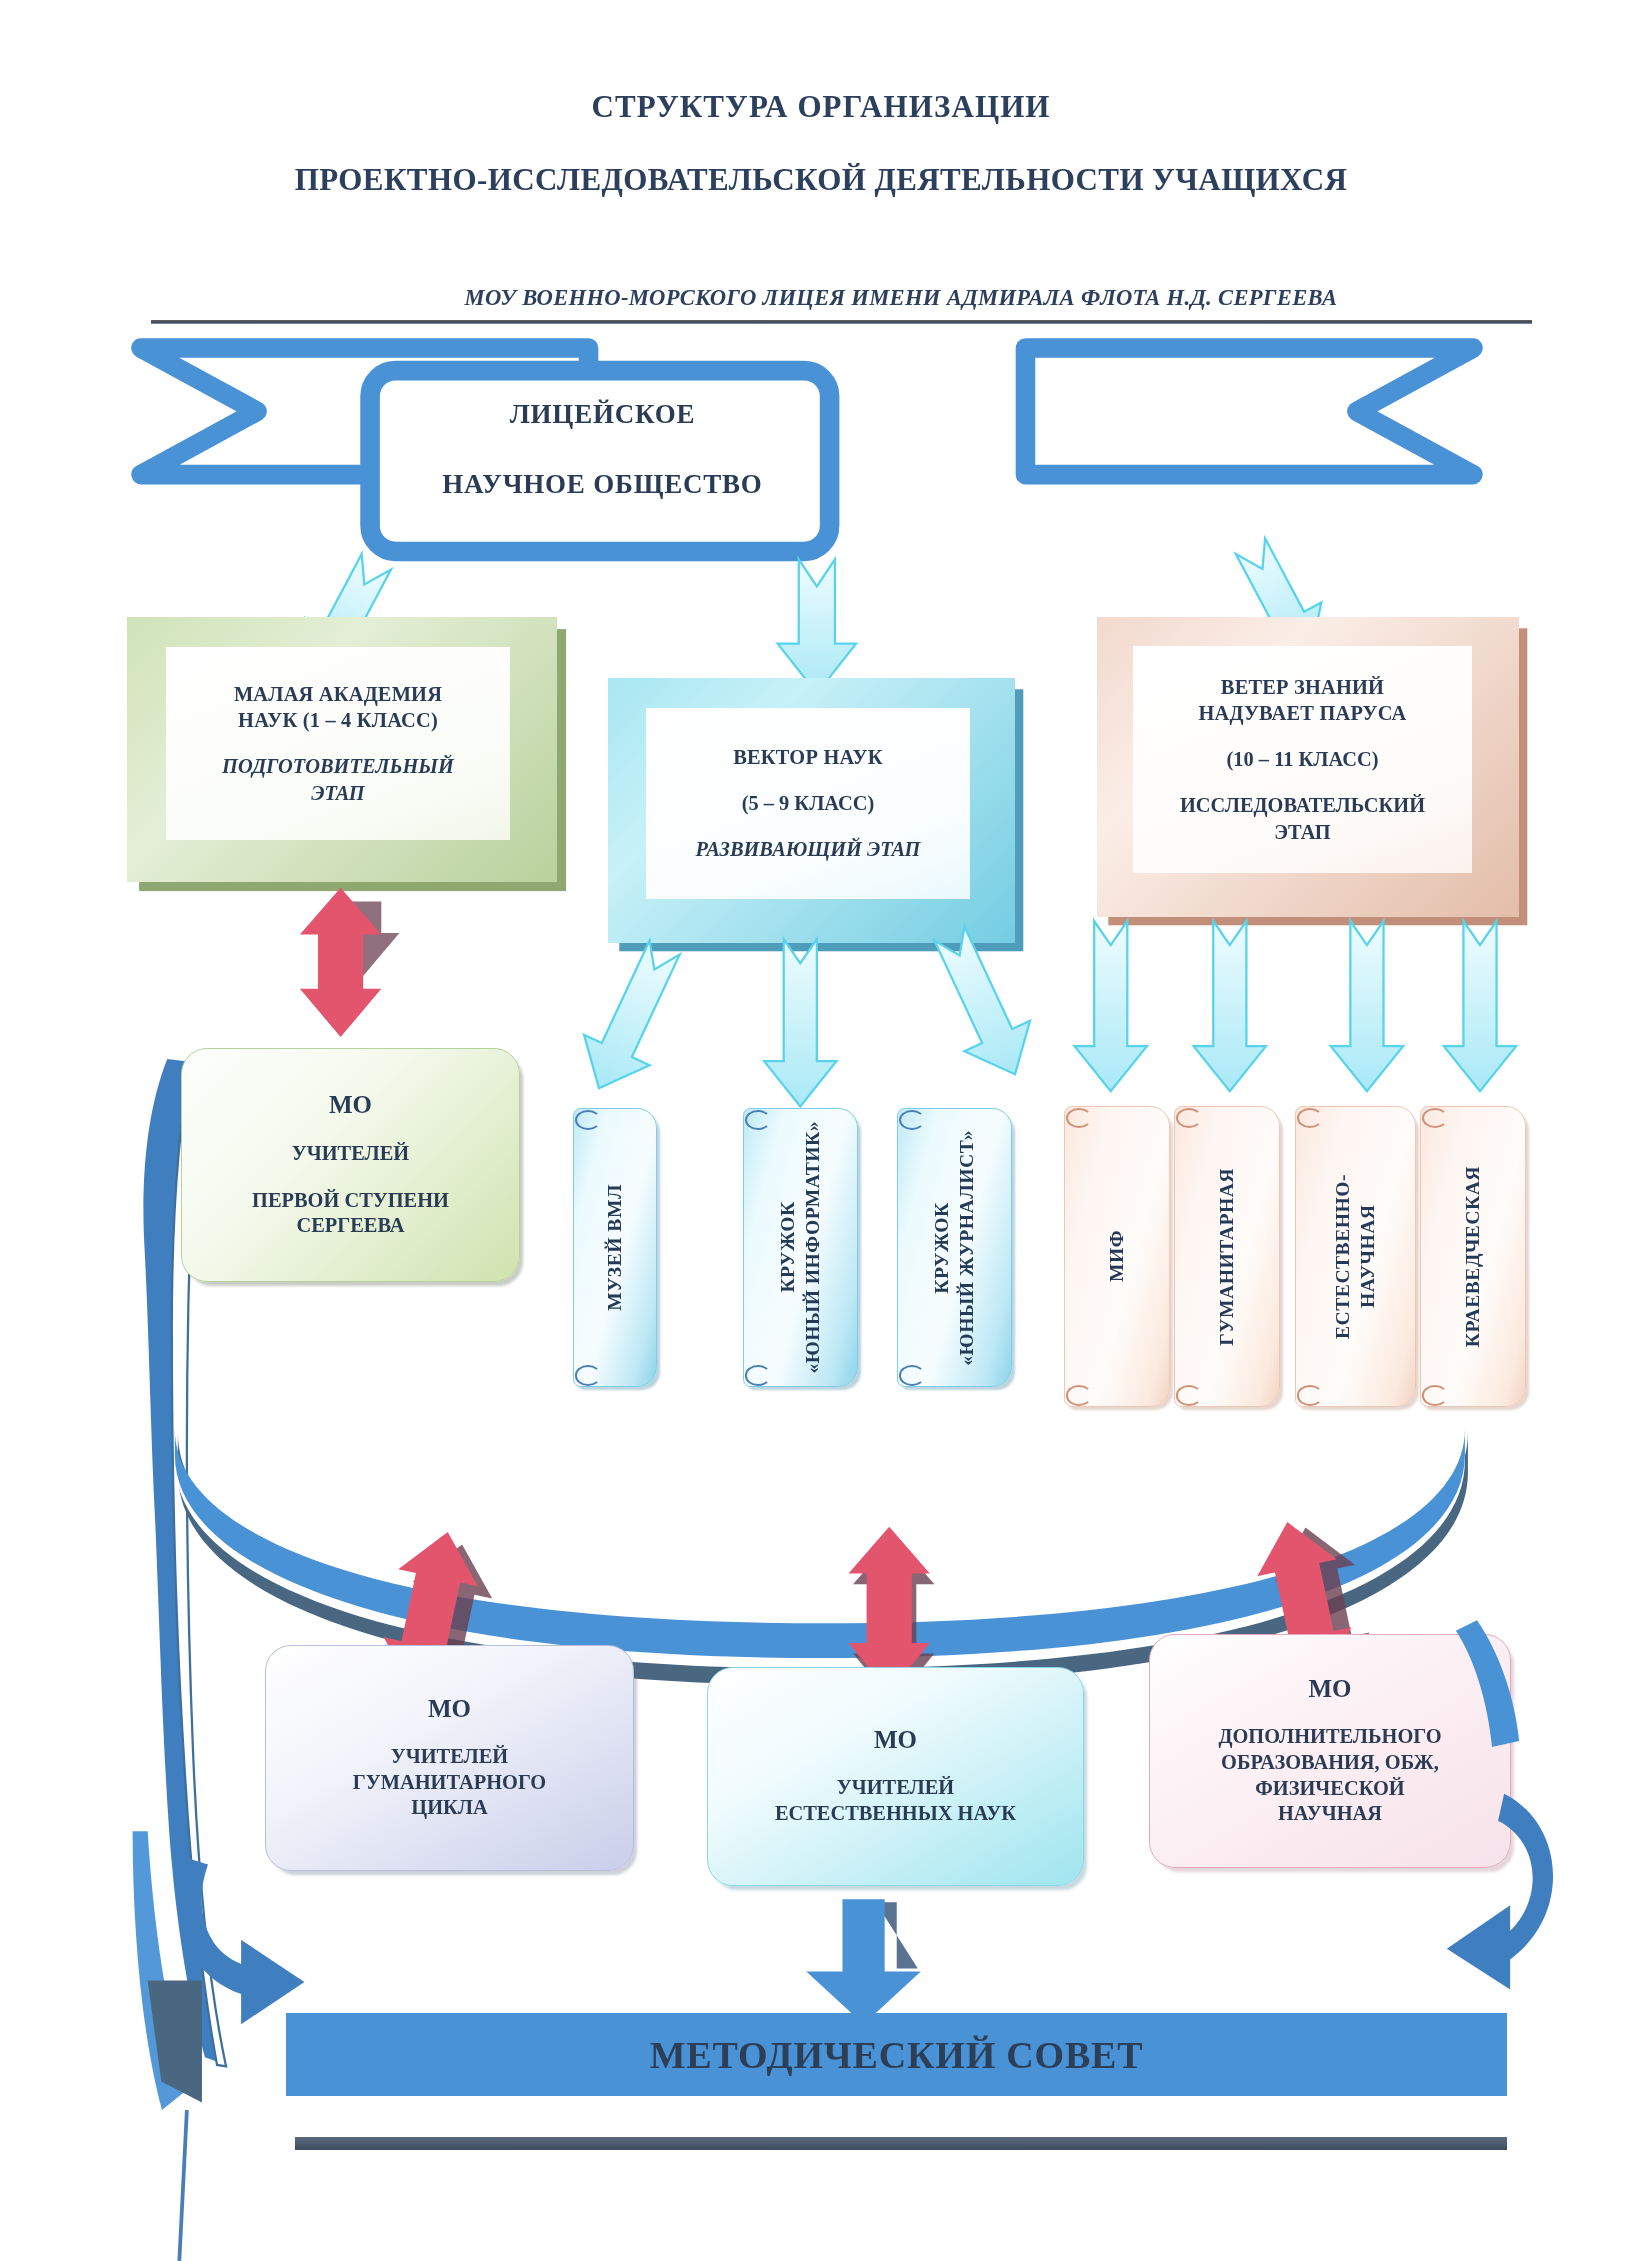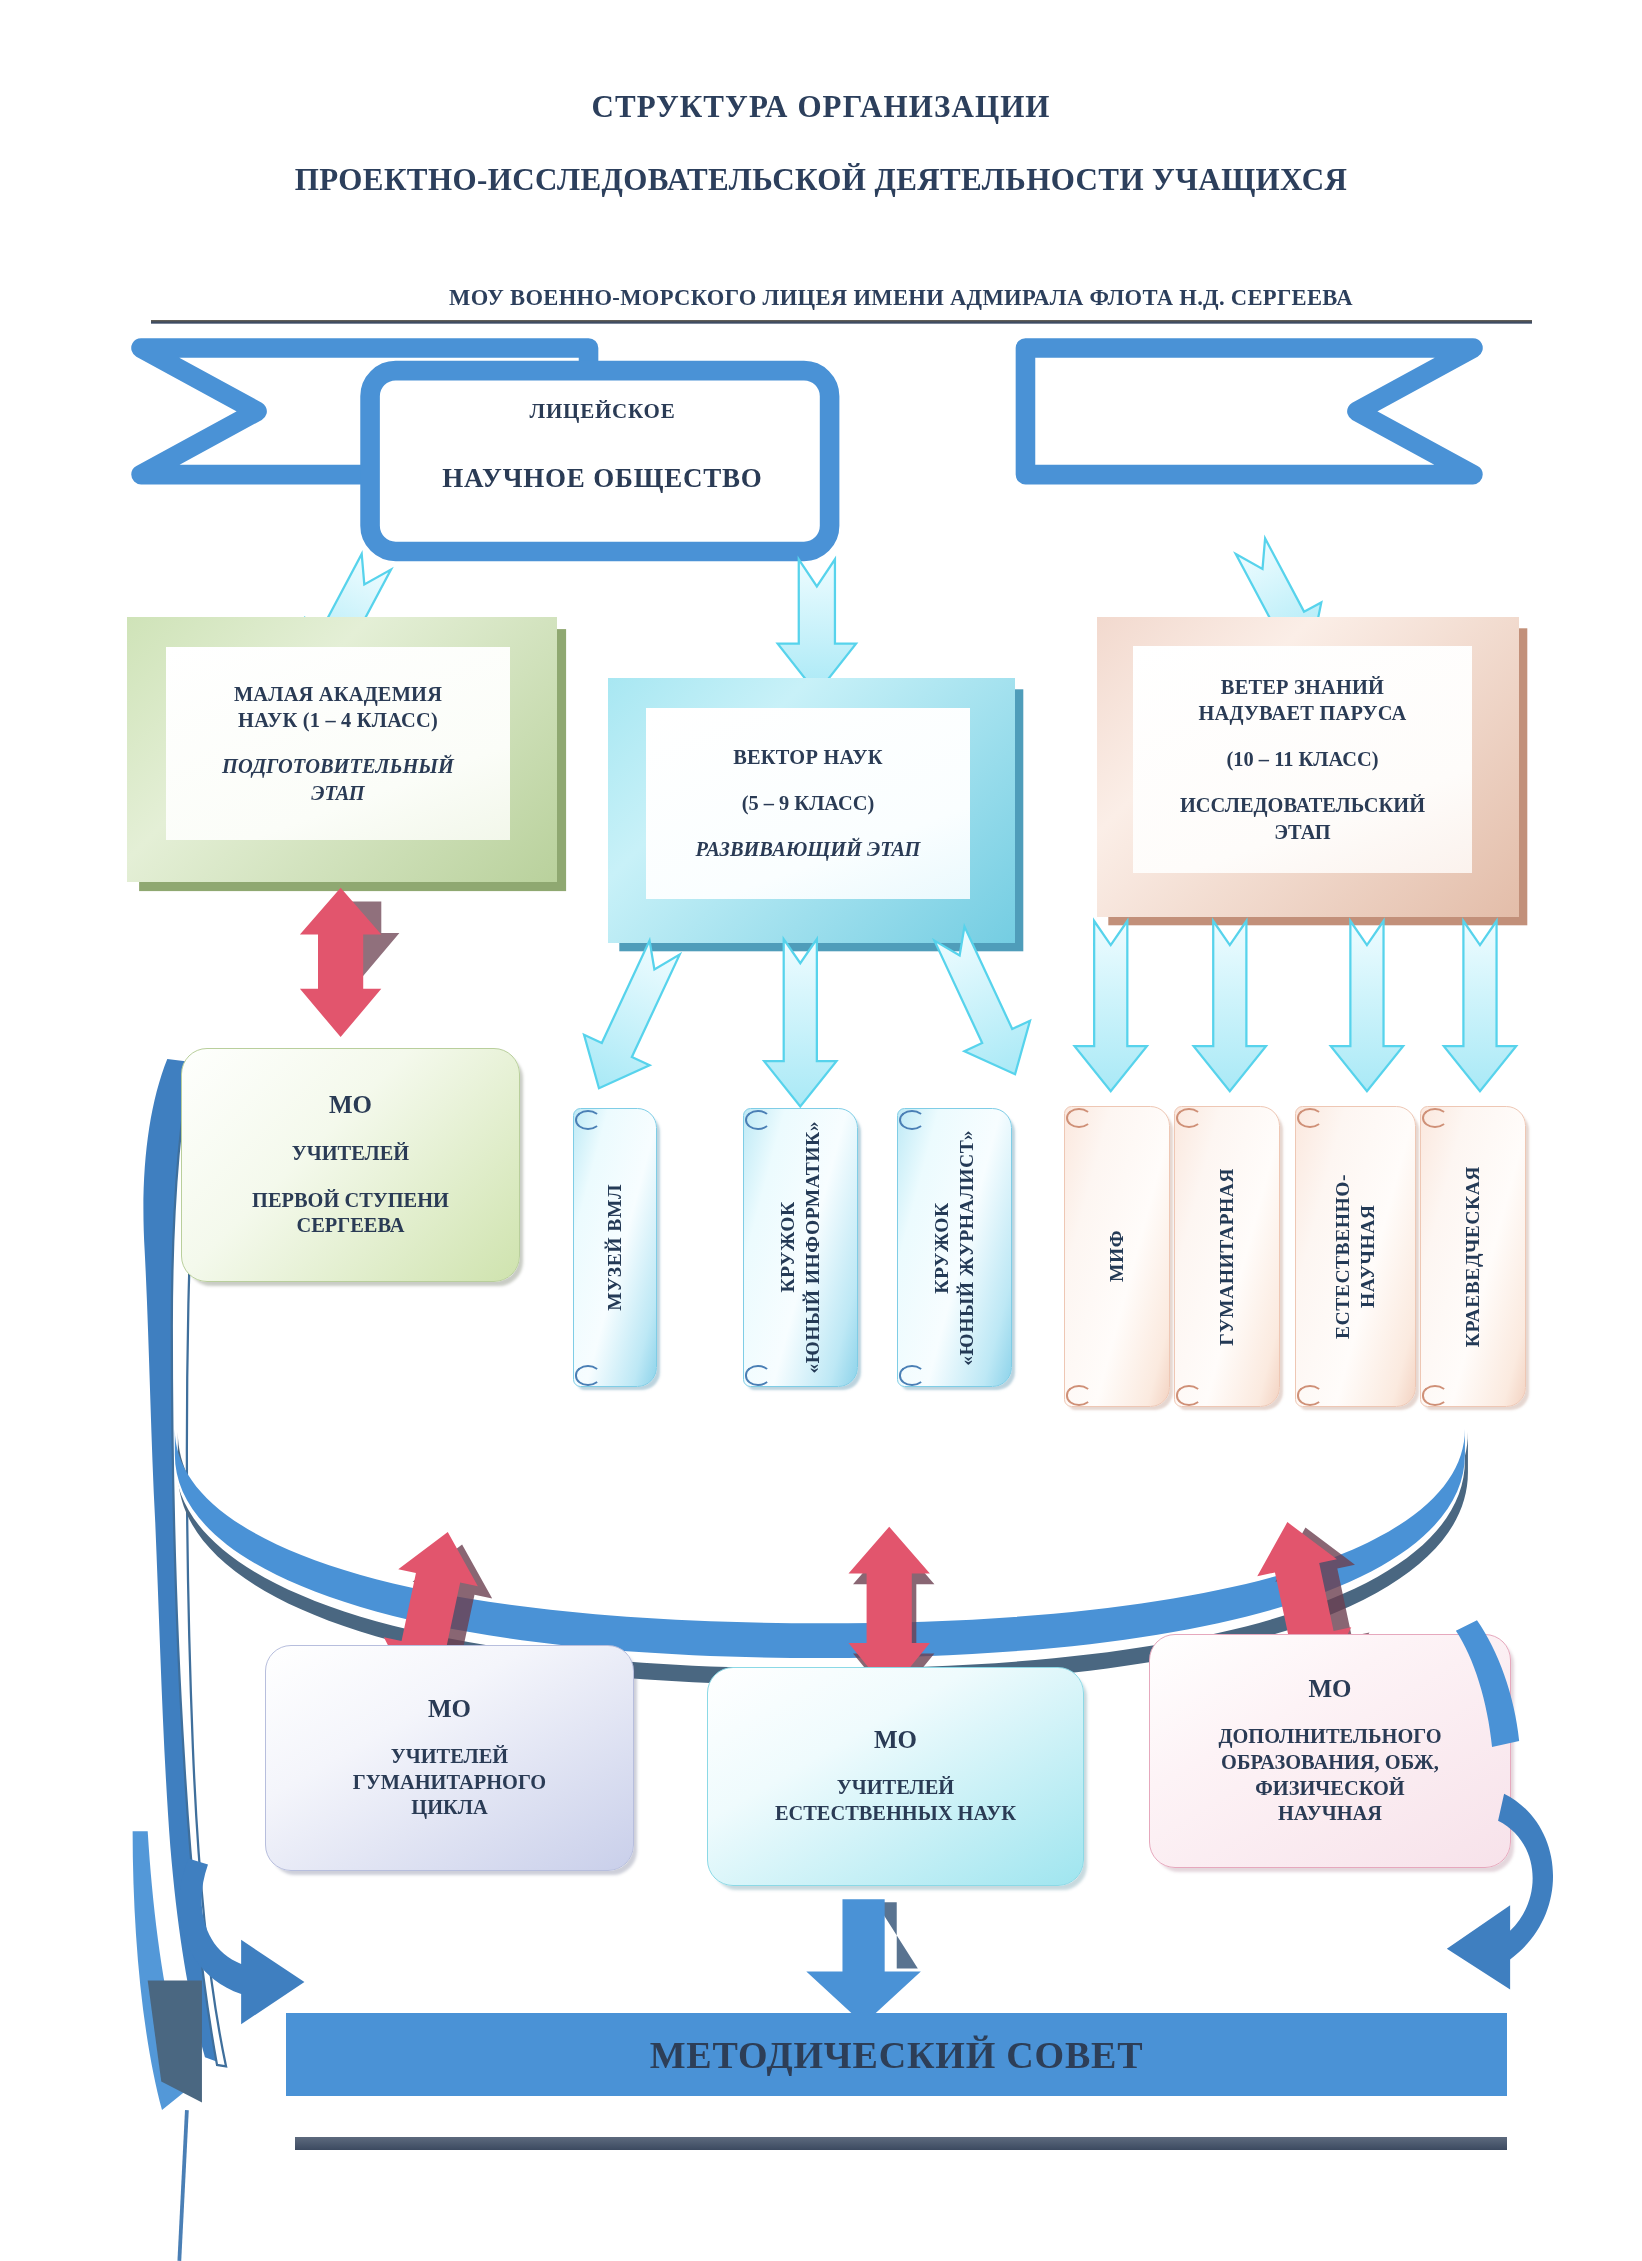--- a/index.html
+++ b/index.html
@@ -14,21 +14,21 @@
   #hdr-1{
     position:absolute;left:0;top:89px;width:1642px;text-align:center;
     font-size:31px;font-weight:bold;letter-spacing:1.1px;color:#2c3f5c;
   }
   #hdr-2{
     position:absolute;left:0;top:162px;width:1642px;text-align:center;
     font-size:31px;font-weight:bold;line-height:1.18;letter-spacing:0.4px;color:#2c3f5c;
   }
   #hdr-3{
     position:absolute;left:283px;top:285px;width:1236px;text-align:center;
-    font-size:22.6px;font-weight:bold;letter-spacing:0.3px;color:#2c3f5c;
+    font-size:22.6px;font-weight:bold;letter-spacing:0.3px;color:#2c3f5c;font-style:italic;
   }
   #hdr-rule{
     position:absolute;left:151px;top:320px;width:1381px;height:3.8px;
     background:linear-gradient(to bottom,#6a6456 0%,#38465c 60%,#9aa3b5 100%);
   }
 
   
   #ribbon{position:absolute;left:121px;top:339px;width:1372px;height:226px;}
   
   .box3d{position:absolute;}
@@ -186,21 +186,21 @@
 
   <svg id="ribbon" viewBox="0 0 1820 300">
 
     <path d="M26,12 L620,12 L620,180 L26,180 L180,96 Z" fill="#ffffff" stroke="#4a92d6" stroke-width="26" stroke-linejoin="round"></path>
 
     <path d="M1794,12 L1200,12 L1200,180 L1794,180 L1640,96 Z" fill="#ffffff" stroke="#4a92d6" stroke-width="26" stroke-linejoin="round"></path>
 
     <rect x="330" y="42" width="610" height="240" rx="34" fill="#ffffff" stroke="#4a92d6" stroke-width="26"></rect>
   </svg>
   <div style="position:absolute;left:369px;top:399px;width:467px;text-align:center;">
-    <div style="font-size:21px;font-weight:bold;letter-spacing:0.8px;">ЛИЦЕЙСКОЕ</div>
+    <div style="font-size:27px;font-weight:bold;letter-spacing:0.8px;">ЛИЦЕЙСКОЕ</div>
     <div style="font-size:27px;font-weight:bold;letter-spacing:0.8px;margin-top:39px;">НАУЧНОЕ ОБЩЕСТВО</div>
   </div>
 
   <svg class="lyr" viewBox="0 0 2179 3000">
     <defs>
       <linearGradient id="cyanGrad" x1="0" y1="0" x2="0" y2="1">
         <stop offset="0%" stop-color="#eefcff"></stop>
         <stop offset="100%" stop-color="#a9e9f6"></stop>
       </linearGradient>
     </defs>

